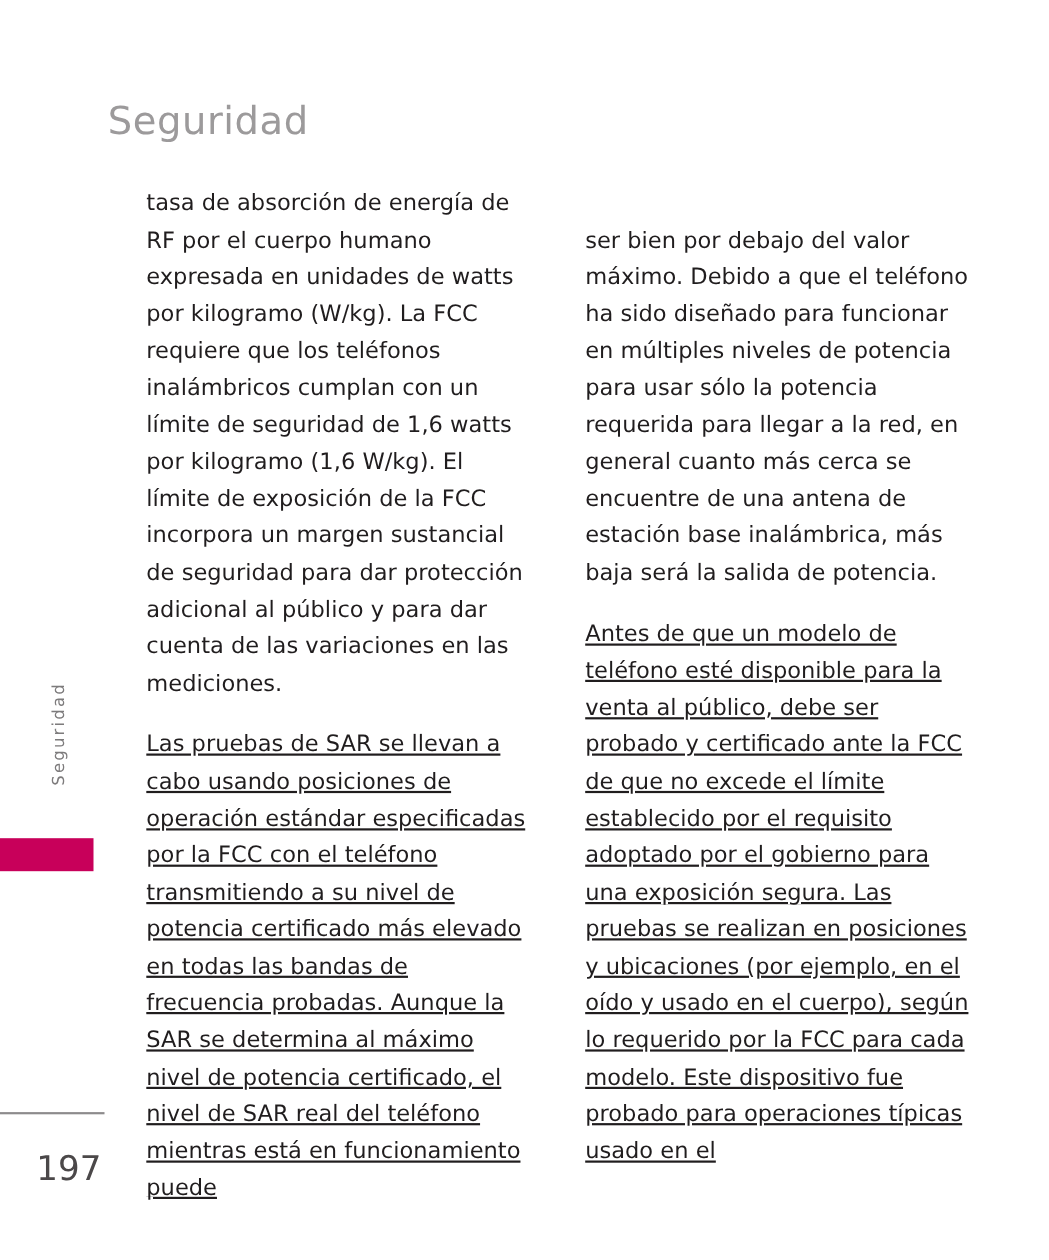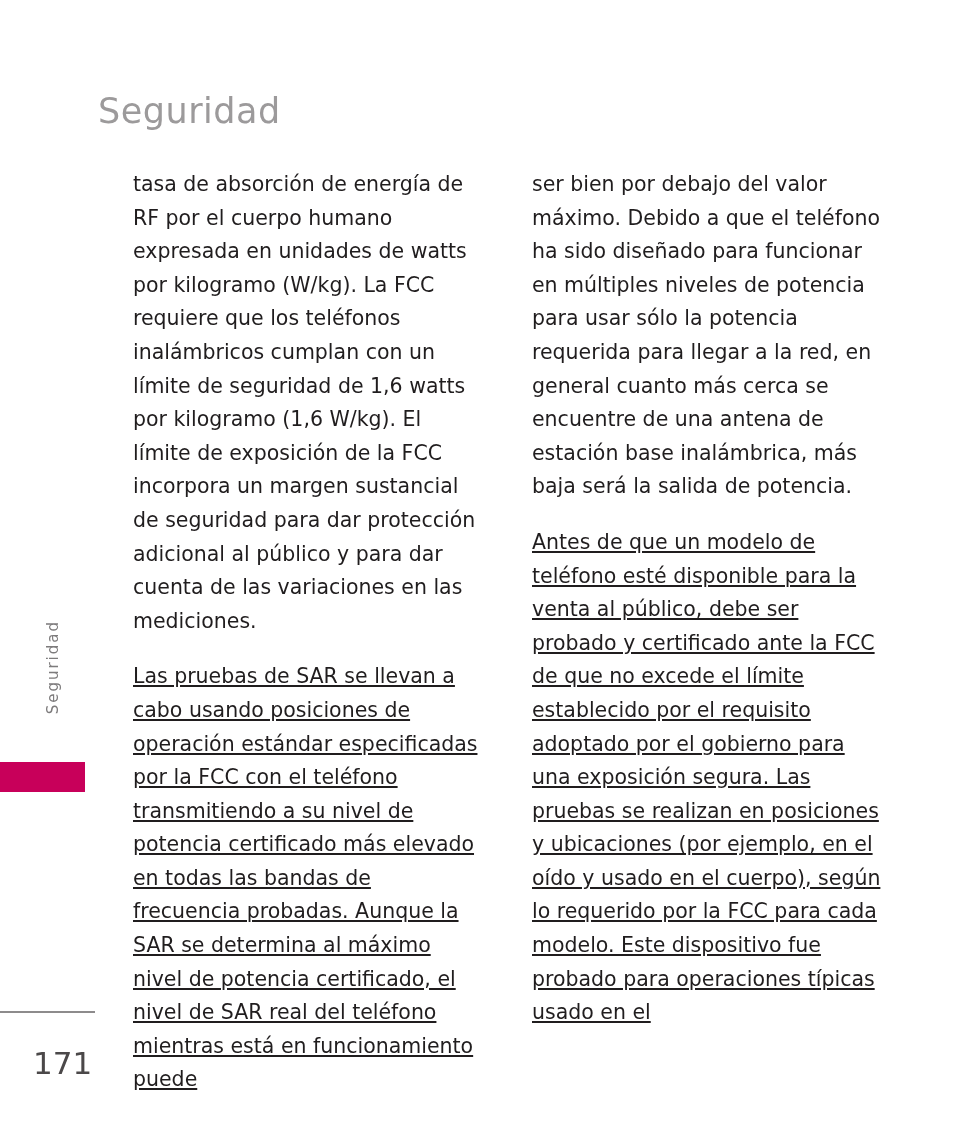--- a/index.html
+++ b/index.html
@@ -76,20 +76,21 @@
   }
 
   
   .columns {
     position: absolute;
     left: 133px;
     top: 168px;
     width: 748px;
     display: flex;
     gap: 50px;
+    align-items: center;
   }
   .column {
     width: 349px;
   }
   .column p {
     margin: 0 0 22px 0;
     font-size: 20.5px;
     line-height: 33.6px;
     color: #201d1e;
     font-family: "DejaVu Sans", sans-serif;
@@ -120,15 +121,15 @@
     </div>
 
     <div class="column">
       <p>ser bien por debajo del valor máximo. Debido a que el teléfono ha sido diseñado para funcionar en múltiples niveles de potencia para usar sólo la potencia requerida para llegar a la red, en general cuanto más cerca se encuentre de una antena de estación base inalámbrica, más baja será la salida de potencia.</p>
       <p>Antes de que un modelo de teléfono esté disponible para la venta al público, debe ser probado y certificado ante la FCC de que no excede el límite establecido por el requisito adoptado por el gobierno para una exposición segura. Las pruebas se realizan en posiciones y ubicaciones (por ejemplo, en el oído y usado en el cuerpo), según lo requerido por la FCC para cada modelo. Este dispositivo fue probado para operaciones típicas usado en el</p>
     </div>
 
   </div>
 
   <div class="footer-rule"></div>
-  <div class="page-number">171</div>
+  <div class="page-number">197</div>
 
 </div>
 
 </body></html>

